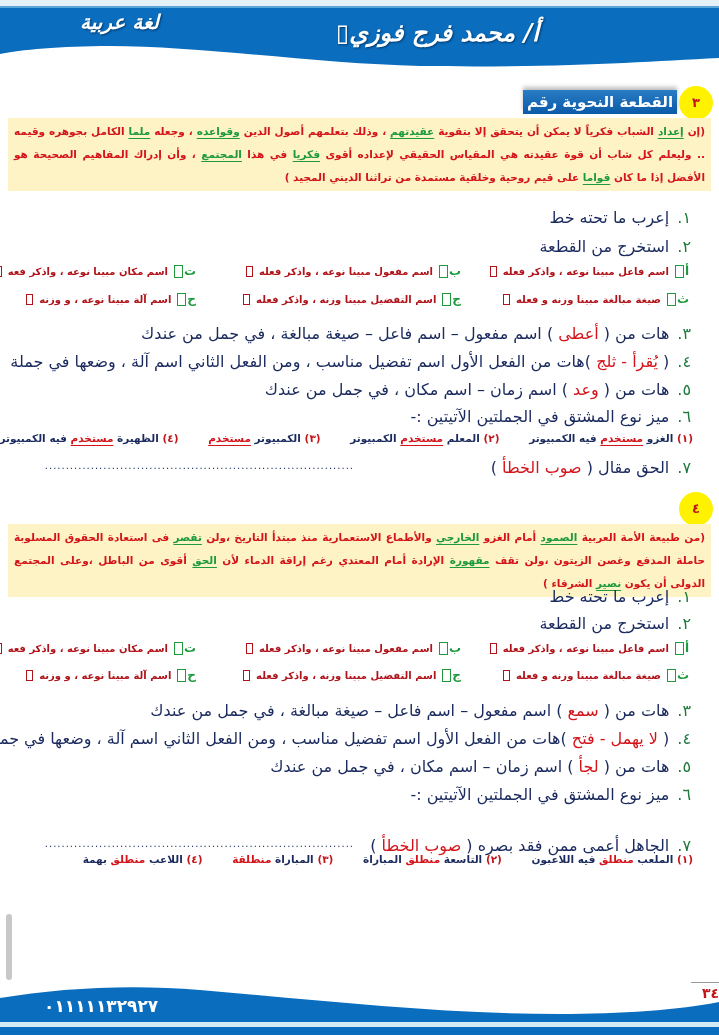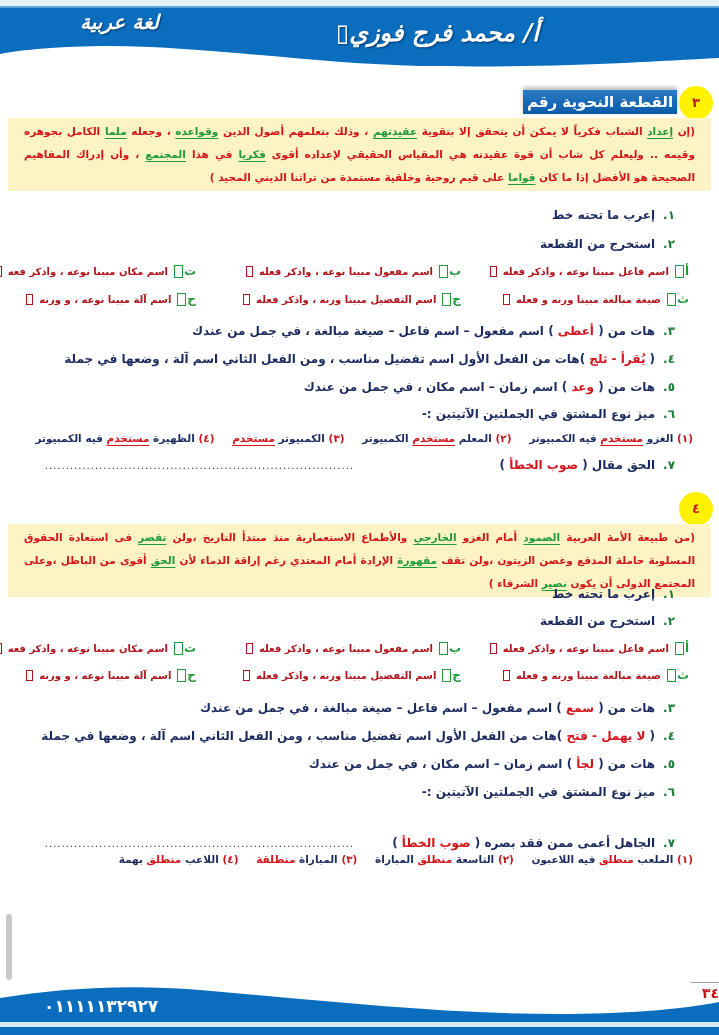--- a/index.html
+++ b/index.html
@@ -8,35 +8,35 @@
 
   .header { position: absolute; left: 0; top: 0; width: 719px; height: 72px; }
   .header svg { position: absolute; left: 0; top: 0; }
   .header .teacher { position: absolute; right: 180px; top: 18px; color: #fff; font-family: "DejaVu Serif", serif; font-size: 24px; font-weight: bold; font-style: italic; text-shadow: 1px 1px 2px #003a70; }
   .header .subject { position: absolute; left: 80px; top: 10px; color: #fff; font-family: "DejaVu Serif", serif; font-size: 20px; font-weight: bold; font-style: italic; text-shadow: 1px 1px 2px #003a70; }
 
   .section-head { position: absolute; right: 6px; height: 28px; width: 190px; }
   .section-head .bar { position: absolute; right: 36px; top: 4px; width: 154px; height: 24px; background: linear-gradient(#2a7cc4, #0a5aa8); color: #fff; font-size: 15px; font-weight: bold; line-height: 24px; text-align: center; box-shadow: 0 -3px 4px rgba(0,0,0,0.25); }
   .section-head .num { position: absolute; right: 0; top: 0; width: 34px; height: 34px; border-radius: 50%; background: #fff200; color: #c2161b; font-size: 13px; font-weight: bold; text-align: center; line-height: 34px; }
 
-  .passage { position: absolute; left: 8px; right: 8px; background: #fdf3c4; color: #d4141a; font-size: 10.5px; font-weight: bold; line-height: 23px; padding: 2px 16px; text-align: justify; }
+  .passage { position: absolute; left: 8px; right: 8px; background: #fdf3c4; color: #d4141a; font-size: 10.5px; font-weight: bold; line-height: 23px; padding: 2px 6px; text-align: justify; }
   .passage .u { color: #1e9a3c; text-decoration: underline; text-decoration-color: #1e9a3c; text-underline-offset: 3px; }
 
-  .q { position: absolute; right: 44px; color: #1a2a5e; font-size: 12px; font-weight: bold; white-space: nowrap; }
+  .q { position: absolute; right: 28px; color: #1a2a5e; font-size: 16px; font-weight: normal; white-space: nowrap; }
   .q .qn { color: #1e7a3c; margin-left: 8px; }
   .q .red { color: #d4141a; }
 
   .ext-row { position: absolute; right: 30px; left: 10px; height: 20px; font-size: 10px; font-weight: bold; color: #b0141a; white-space: nowrap; }
   .ext-item { position: absolute; top: 0; display: flex; align-items: center; gap: 6px; }
   .ext-item .letter { color: #1e9a3c; font-size: 12px; display: inline-flex; align-items: center; }
   .ext-item .letter::after { content: ""; display: inline-block; width: 7px; height: 11px; border: 1px solid #1e9a3c; margin-right: 1px; }
   .ext-item .box { display: inline-block; width: 7px; height: 11px; border: 1px solid #b0141a; }
 
   .examples { position: absolute; right: 26px; font-size: 10.5px; font-weight: bold; color: #1a2a5e; white-space: nowrap; }
-  .examples .ex { margin-left: 14px; }
+  .examples .ex { margin-left: 26px; }
   .examples .idx { color: #c2161b; }
   .examples .hl { color: #d4141a; text-decoration: underline; text-underline-offset: 3px; }
   .examples .hl2 { color: #d4141a; }
 
   .dots { position: absolute; left: 44px; width: 310px; overflow: hidden; white-space: nowrap; color: #1a2a5e; font-size: 10px; letter-spacing: 1px; }
 
   .scrollbar { position: absolute; left: 6px; top: 914px; width: 6px; height: 66px; background: #c8c8c8; border-radius: 3px; }
   .page-num { position: absolute; right: 0; top: 985px; color: #c2161b; font-size: 14px; font-weight: bold; }
   .page-line { position: absolute; right: 0; top: 982px; width: 28px; height: 1px; background: #999; }
 

